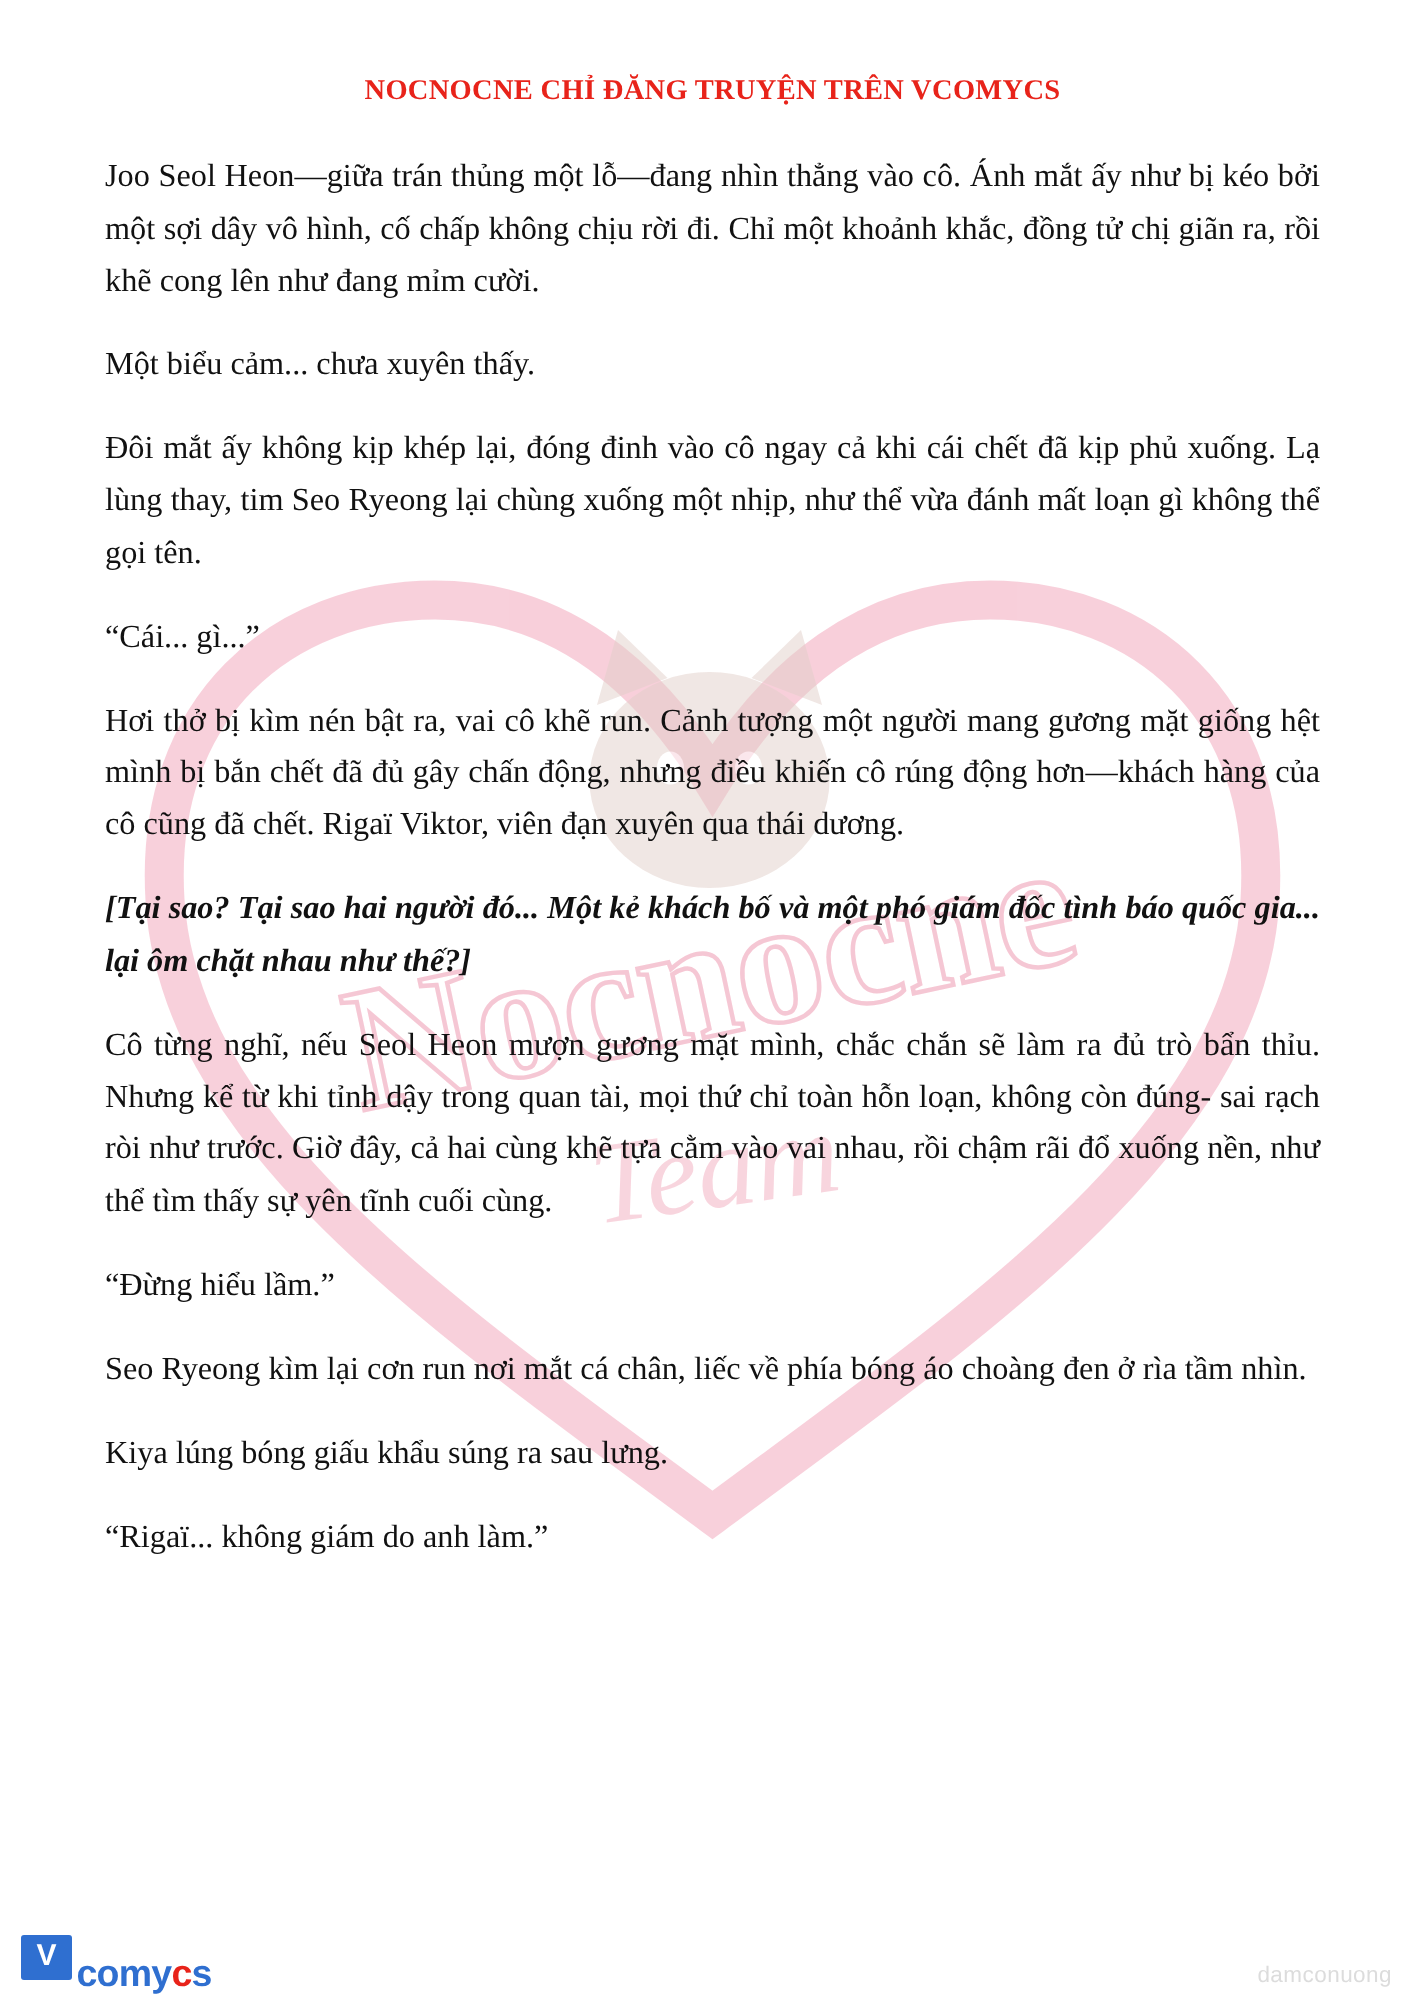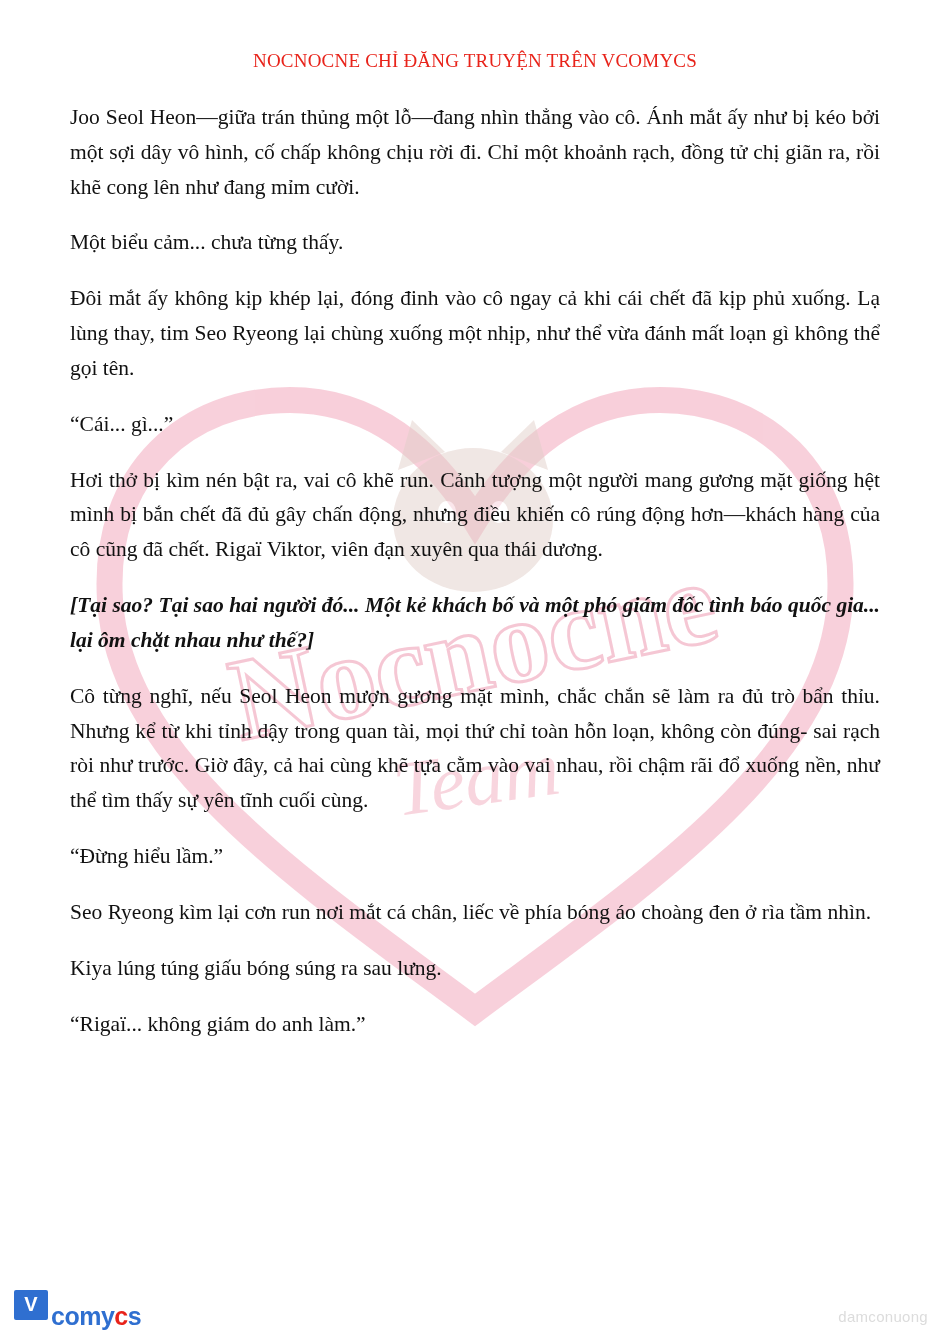--- a/index.html
+++ b/index.html
@@ -33,21 +33,21 @@
     top: 50px;
     left: 0;
     width: 950px;
     text-align: center;
     z-index: 2;
   }
   .header-title {
     display: inline-block;
     color: #e8231a;
     font-family: "Liberation Serif", serif;
-    font-weight: normal;
+    font-weight: bold;
     font-size: 19px;
     letter-spacing: 0.2px;
     white-space: nowrap;
   }
 
   
   .content {
     position: absolute;
     top: 100px;
     left: 70px;
@@ -150,30 +150,30 @@
     <g opacity="0.55" transform="rotate(-8 475 790)">
       <text x="478" y="805" text-anchor="middle" font-family="Liberation Serif, serif" font-size="78" font-style="italic" fill="#f3b4c4">Team</text>
     </g>
   </svg>
 
   <div class="header">
     <span class="header-title">NOCNOCNE CHỈ ĐĂNG TRUYỆN TRÊN VCOMYCS</span>
   </div>
 
   <div class="content">
-    <p class="para">Joo Seol Heon—giữa trán thủng một lỗ—đang nhìn thẳng vào cô. Ánh mắt ấy như bị kéo bởi một sợi dây vô hình, cố chấp không chịu rời đi. Chỉ một khoảnh rạch, đồng tử chị giãn ra, rồi khẽ cong lên như đang mỉm cười.</p>
-    <p class="para">Một biểu cảm... chưa từng thấy.</p>
+    <p class="para">Joo Seol Heon—giữa trán thủng một lỗ—đang nhìn thẳng vào cô. Ánh mắt ấy như bị kéo bởi một sợi dây vô hình, cố chấp không chịu rời đi. Chỉ một khoảnh khắc, đồng tử chị giãn ra, rồi khẽ cong lên như đang mỉm cười.</p>
+    <p class="para">Một biểu cảm... chưa xuyên thấy.</p>
     <p class="para">Đôi mắt ấy không kịp khép lại, đóng đinh vào cô ngay cả khi cái chết đã kịp phủ xuống. Lạ lùng thay, tim Seo Ryeong lại chùng xuống một nhịp, như thể vừa đánh mất loạn gì không thể gọi tên.</p>
     <p class="para">“Cái... gì...”</p>
     <p class="para">Hơi thở bị kìm nén bật ra, vai cô khẽ run. Cảnh tượng một người mang gương mặt giống hệt mình bị bắn chết đã đủ gây chấn động, nhưng điều khiến cô rúng động hơn—khách hàng của cô cũng đã chết. Rigaï Viktor, viên đạn xuyên qua thái dương.</p>
     <p class="para italic">[Tại sao? Tại sao hai người đó... Một kẻ khách bố và một phó giám đốc tình báo quốc gia... lại ôm chặt nhau như thế?]</p>
     <p class="para">Cô từng nghĩ, nếu Seol Heon mượn gương mặt mình, chắc chắn sẽ làm ra đủ trò bẩn thỉu. Nhưng kể từ khi tỉnh dậy trong quan tài, mọi thứ chỉ toàn hỗn loạn, không còn đúng- sai rạch ròi như trước. Giờ đây, cả hai cùng khẽ tựa cằm vào vai nhau, rồi chậm rãi đổ xuống nền, như thể tìm thấy sự yên tĩnh cuối cùng.</p>
     <p class="para">“Đừng hiểu lầm.”</p>
     <p class="para">Seo Ryeong kìm lại cơn run nơi mắt cá chân, liếc về phía bóng áo choàng đen ở rìa tầm nhìn.</p>
-    <p class="para">Kiya lúng túng giấu bóng súng ra sau lưng.</p>
+    <p class="para">Kiya lúng bóng giấu khẩu súng ra sau lưng.</p>
     <p class="para">“Rigaï... không giám do anh làm.”</p>
   </div>
 
   <div class="footer-bar"></div>
 
   <div class="logo">
     <div class="logo-badge">V</div>
     <div class="logo-word">
       <span>comy</span><span class="accent">c</span><span>s</span>
     </div>

